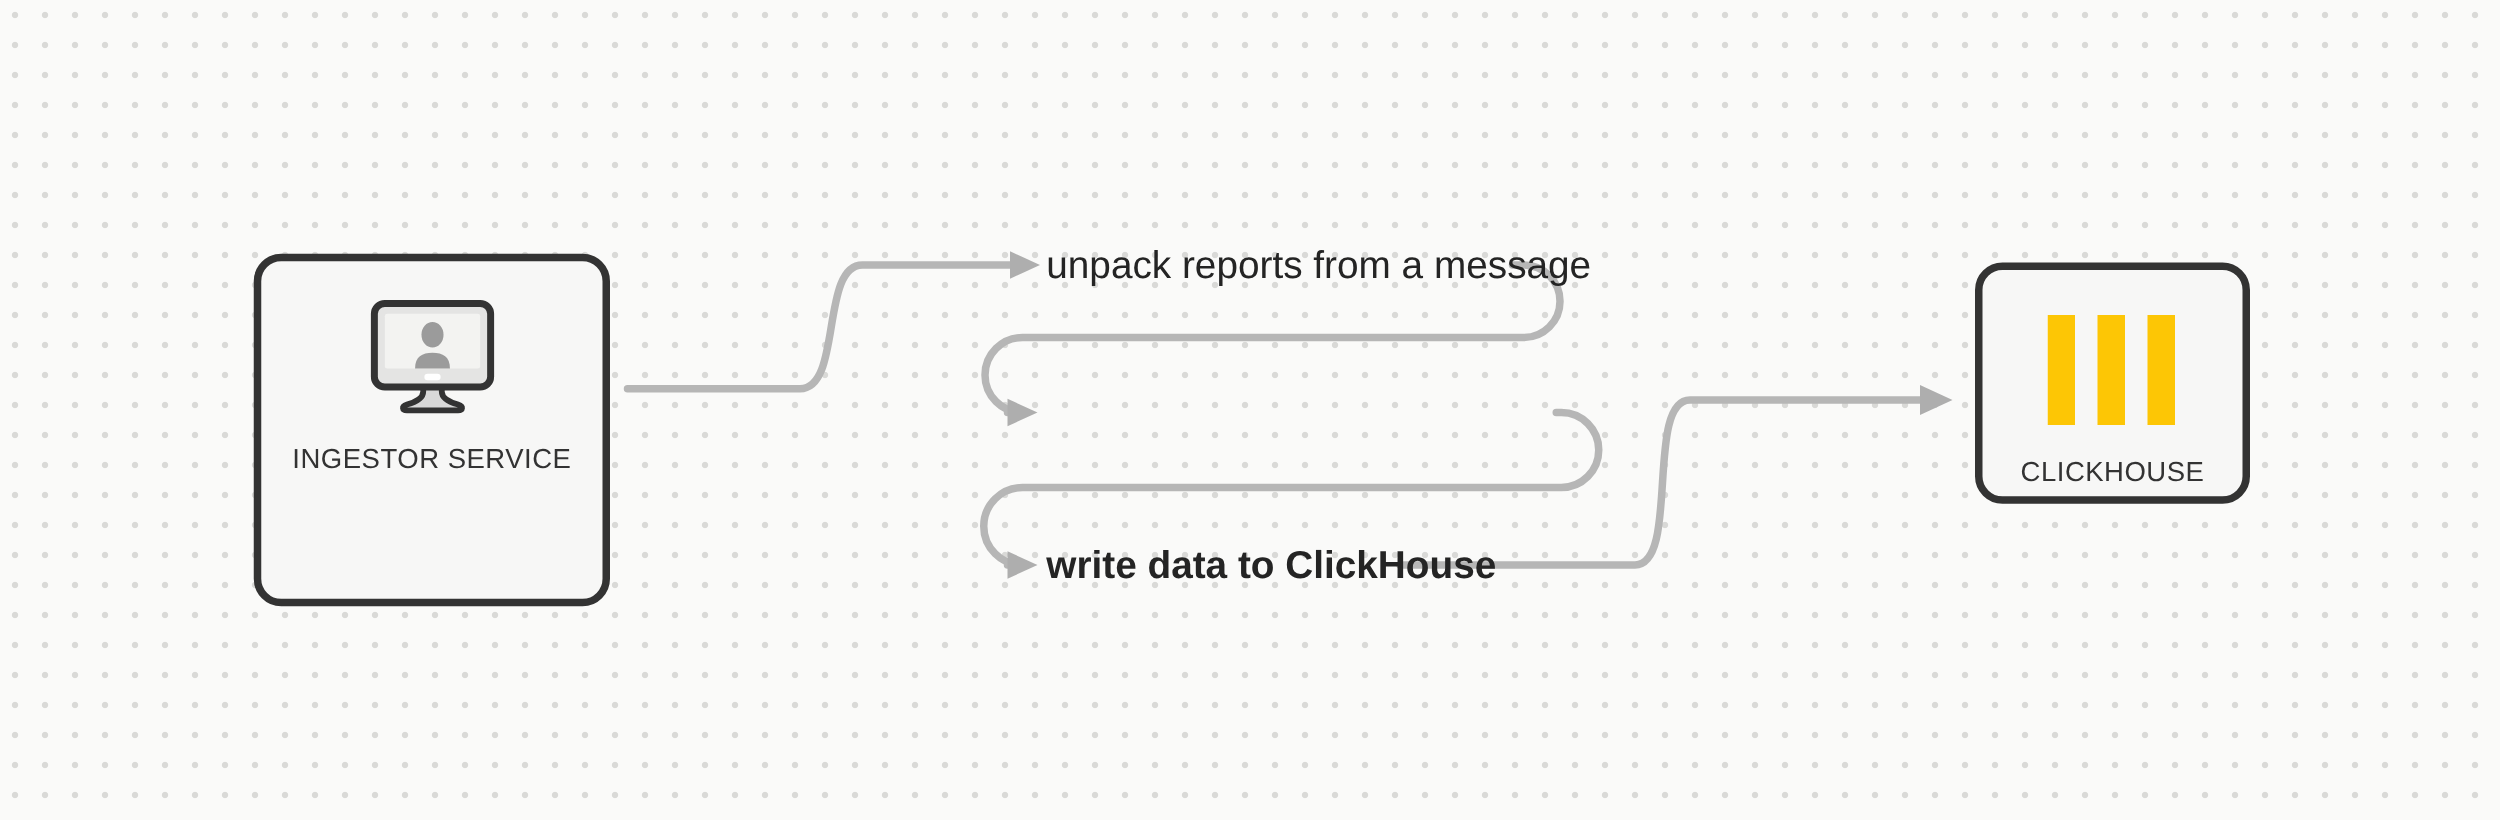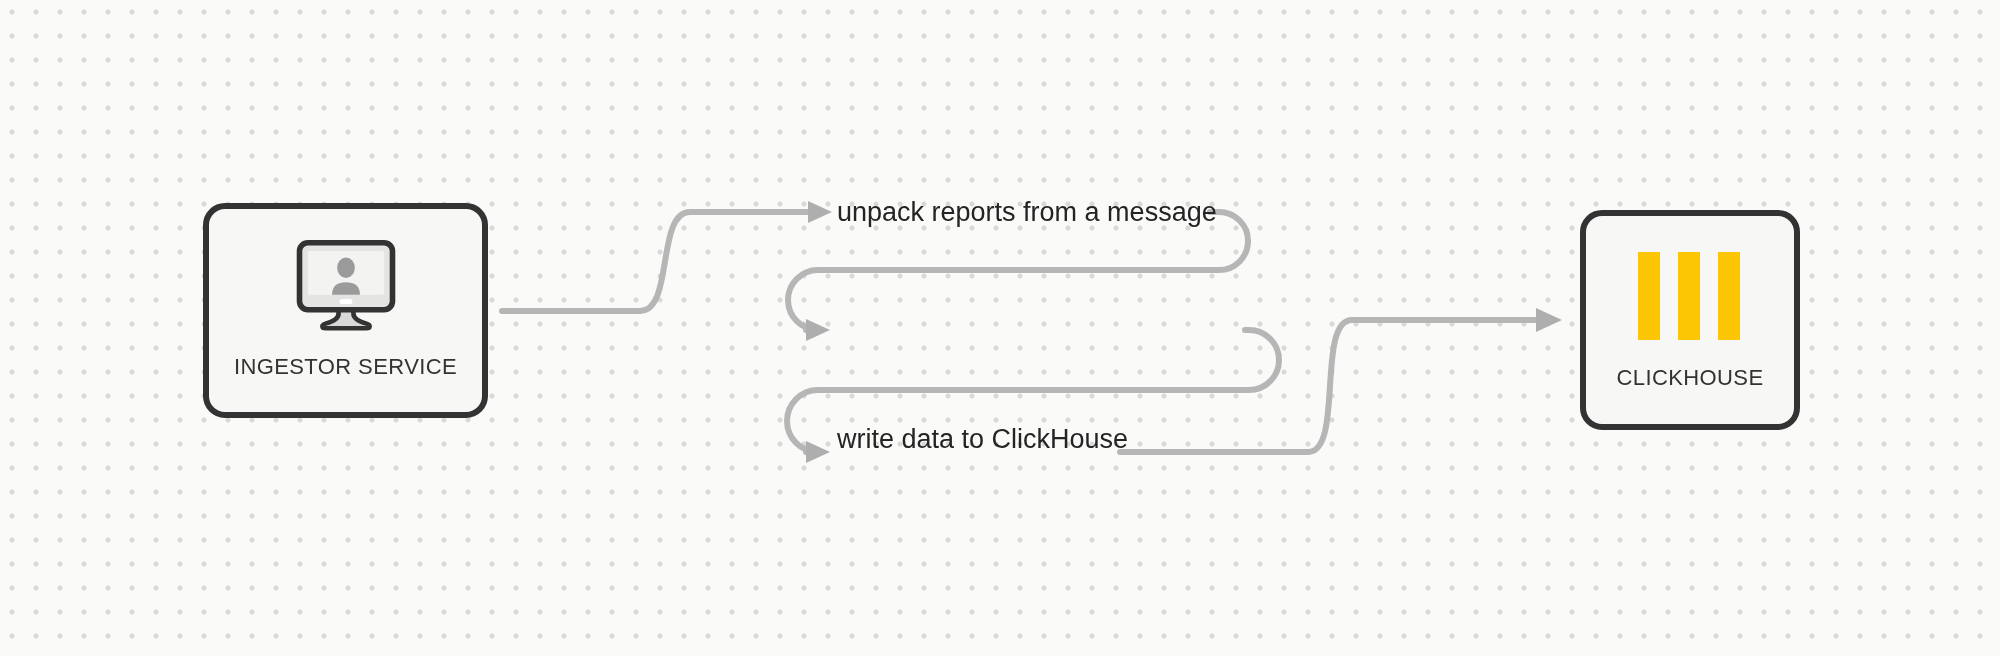--- a/index.html
+++ b/index.html
@@ -29,50 +29,50 @@
     box-sizing: border-box;
     border: 6px solid #333333;
     border-radius: 22px;
     background: #f7f7f6;
     display: flex;
     flex-direction: column;
     align-items: center;
   }
   .node-ingestor {
     left: 203px; top: 203px;
-    width: 285px; height: 215px;
+    width: 285px; height: 282px;
     padding-top: 30px;
   }
   .node-clickhouse {
     left: 1580px; top: 210px;
-    width: 220px; height: 220px;
+    width: 220px; height: 193px;
     padding-top: 36px;
   }
   .node-label {
     color: #333333;
     font-size: 22px;
     font-weight: 500;
     letter-spacing: 0.4px;
     white-space: nowrap;
   }
   .node-ingestor .node-label { margin-top: 22px; }
   .node-clickhouse .node-label { margin-top: 25px; }
   .step-label {
     position: absolute;
     left: 837px;
     height: 30px;
     line-height: 30px;
-    font-size: 27px;
+    font-size: 31px;
     font-weight: 500;
     color: #242424;
     white-space: nowrap;
   }
   .step-1 { top: 197px; }
   .step-2 { top: 315px; }
-  .step-3 { top: 424px; }
+  .step-3 { top: 437px; font-weight: bold; }
 </style>
 </head>
 <body>
 
 <div class="canvas">
 
   <svg class="connectors" viewBox="0 0 2000 656" fill="none">
     <path d="M 502 311 H 640 C 674 311 656 212 690 212 H 808" stroke-width="6" stroke-linecap="round" stroke-linejoin="round" stroke="#b6b6b6"></path>
     <polygon points="808,201 832,212 808,223" fill="#aeaeae"></polygon>
 

